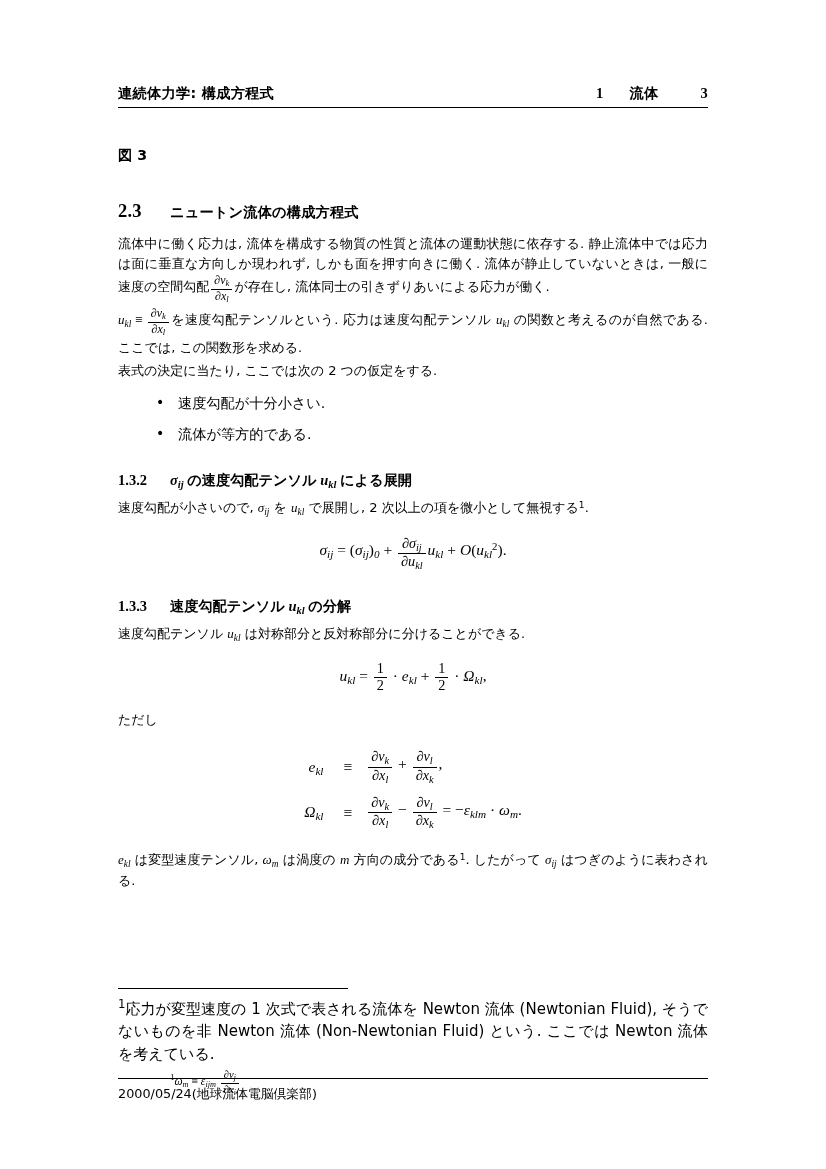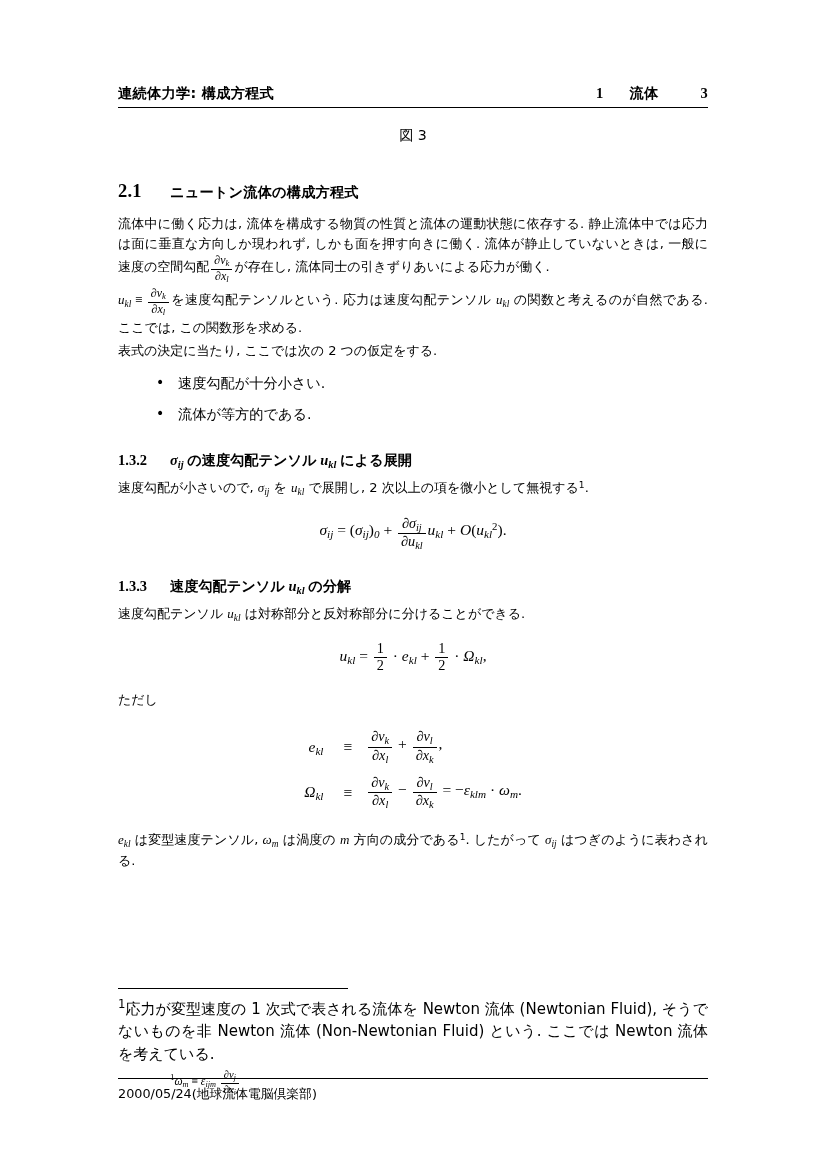--- a/index.html
+++ b/index.html
@@ -40,23 +40,23 @@
   .runhead .rh-chapnum { margin-right: 26px; }
   .runhead .rh-chaptitle { margin-right: 42px; }
   .runhead .rh-pageno { }
   .rule {
     border-bottom: 1px solid #000;
     margin-top: 4px;
     margin-bottom: 0;
   }
   
   .figline {
-    text-align: center;
     font-size: 14px;
-    margin-top: 18px;
+    margin-top: 38px;
+    font-weight: bold;
   }
   
   h2.sec {
     font-size: 18.5px;
     font-weight: bold;
     margin: 36px 0 12px 0;
     letter-spacing: 0.2px;
   }
   h2.sec .num { display: inline-block; min-width: 52px; }
   h3.subsec {
@@ -180,21 +180,21 @@
       <span class="rh-spacer"></span>
       <span class="rh-chapnum">1</span>
       <span class="rh-chaptitle jp">流体</span>
       <span class="rh-pageno">3</span>
     </div>
     <div class="rule"></div>
 
     <div class="figline jp">図 3</div>
 
     <h2 class="sec">
-      <span class="num">2.1</span><span class="jp">ニュートン流体の構成方程式</span>
+      <span class="num">2.3</span><span class="jp">ニュートン流体の構成方程式</span>
     </h2>
 
     <p class="body jp">
       <span>流体中に働く応力は, 流体を構成する物質の性質と流体の運動状態に依存する. 静止流体中では応力は面に垂直な方向しか現われず, しかも面を押す向きに働く. 流体が静止していないときは, 一般に速度の空間勾配</span><span class="mr"><span class="frac dfrac"><span class="nu">∂<span class="mi">v</span><span class="sub">k</span></span><span class="de">∂<span class="mi">x</span><span class="sub">l</span></span></span></span><span>が存在し, 流体同士の引きずりあいによる応力が働く.</span>
     </p>
 
     <p class="body jp">
       <span class="mr"><span class="mi">u</span><span class="sub">kl</span> ≡ <span class="frac dfrac"><span class="nu">∂<span class="mi">v</span><span class="sub">k</span></span><span class="de">∂<span class="mi">x</span><span class="sub">l</span></span></span></span><span>を速度勾配テンソルという. 応力は速度勾配テンソル</span> <span class="mr"><span class="mi">u</span><span class="sub">kl</span></span> <span>の関数と考えるのが自然である. ここでは, この関数形を求める.</span>
     </p>
 

